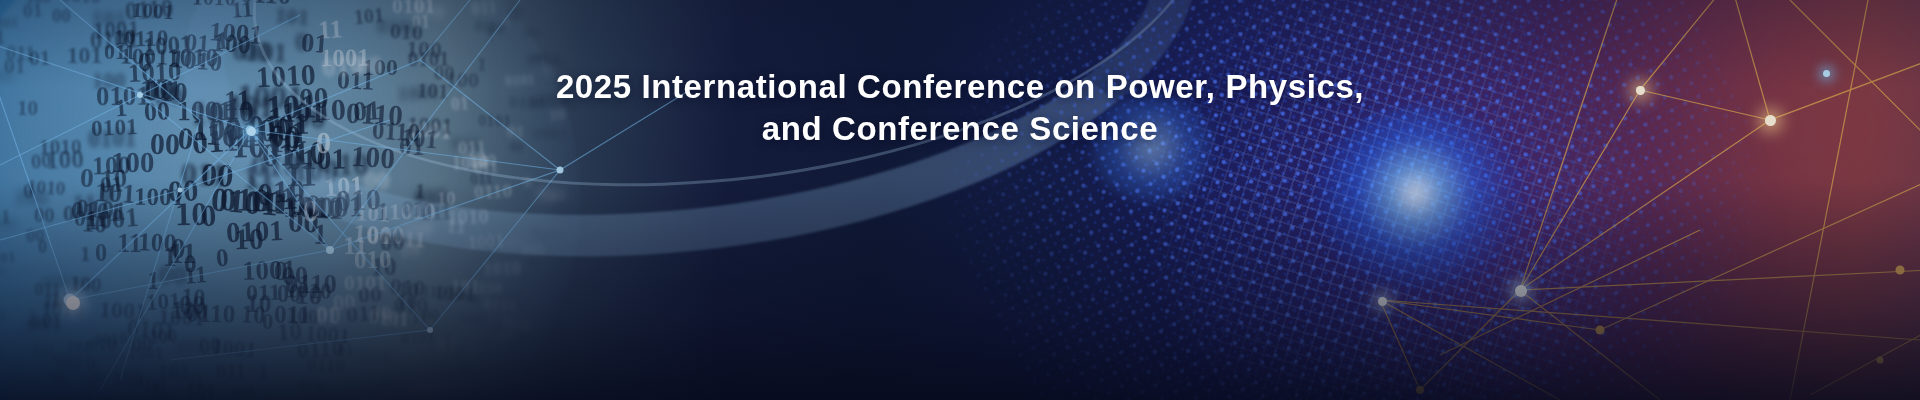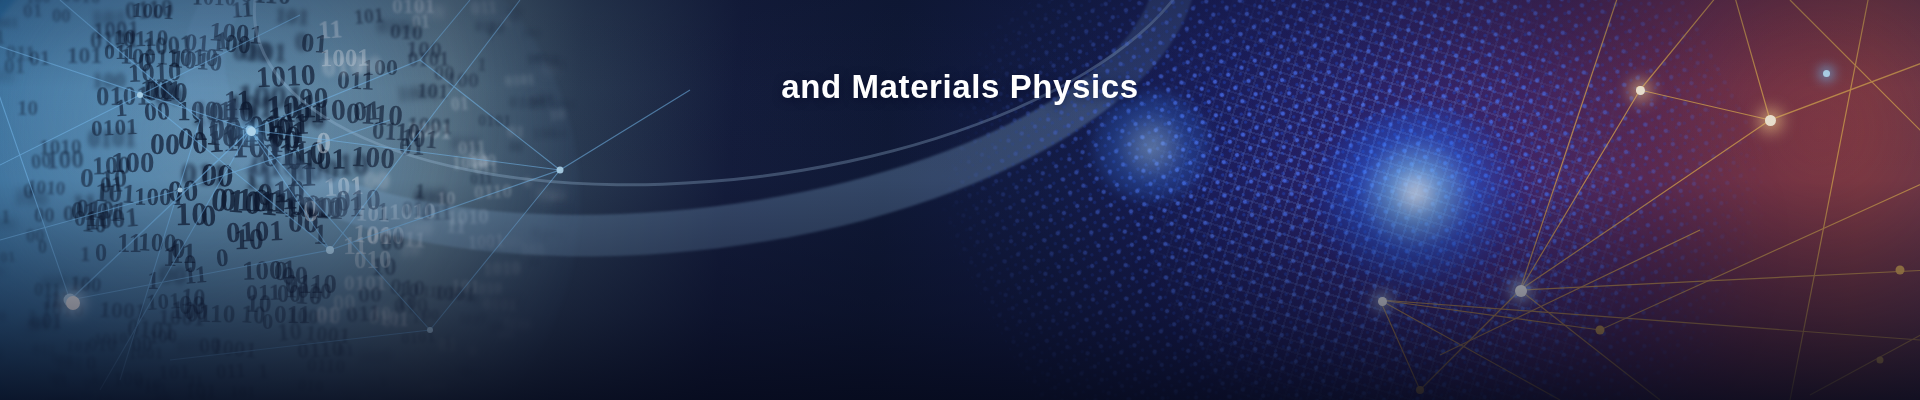--- a/index.html
+++ b/index.html
@@ -747,19 +747,20 @@
   <div class="bg-layer bg-vignette-top"></div>
   <div class="bg-layer bg-vignette-bottom"></div>
 
   <div class="content">
 
     <div class="title-block">
 
 
 
       <div class="en-title">
-        <span class="en-line">and Materials Physics</span>
+        <span class="en-line">2025 International Conference on Power, Physics,</span>
+        <span class="en-line">and Conference Science</span>
       </div>
     </div>
 
 
   </div>
 </div>
 
 </body></html>

